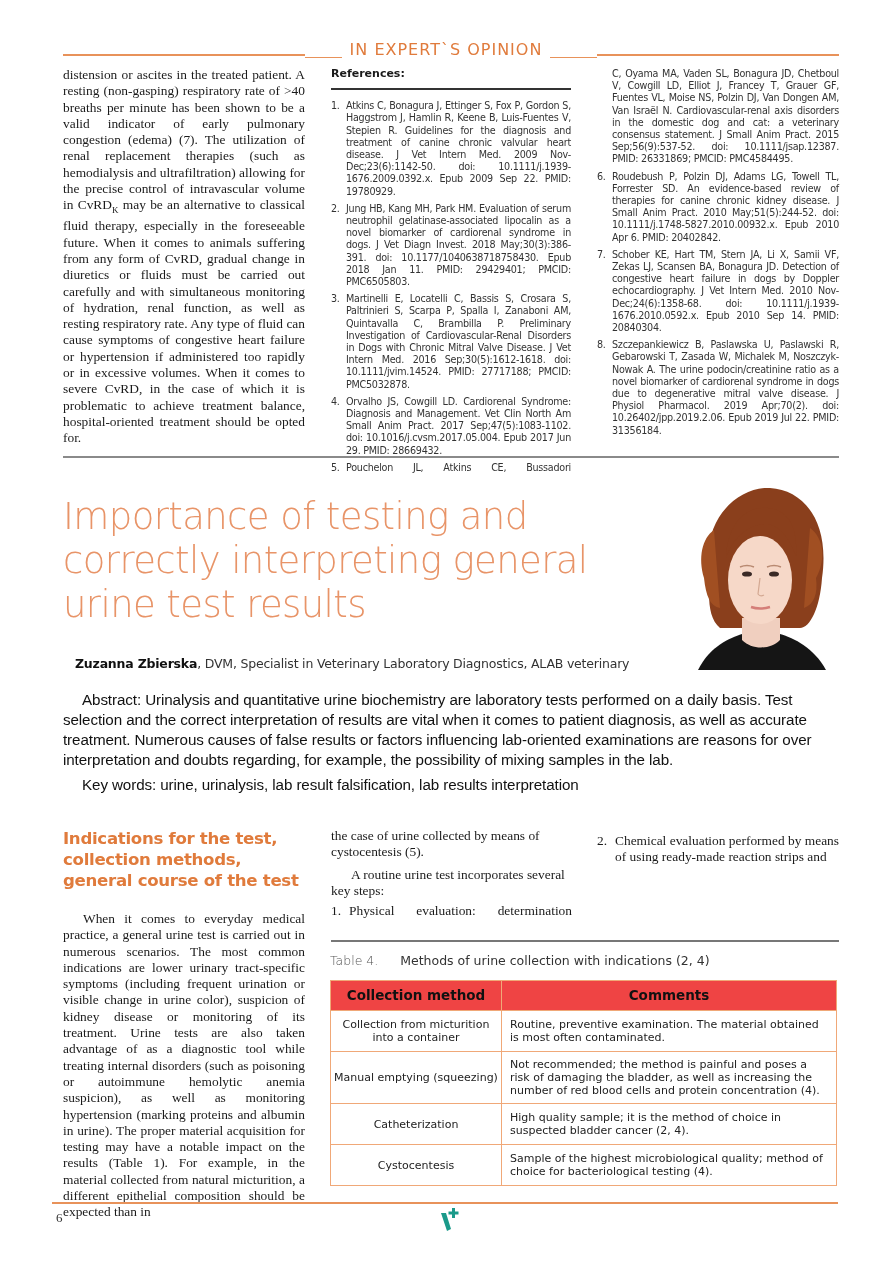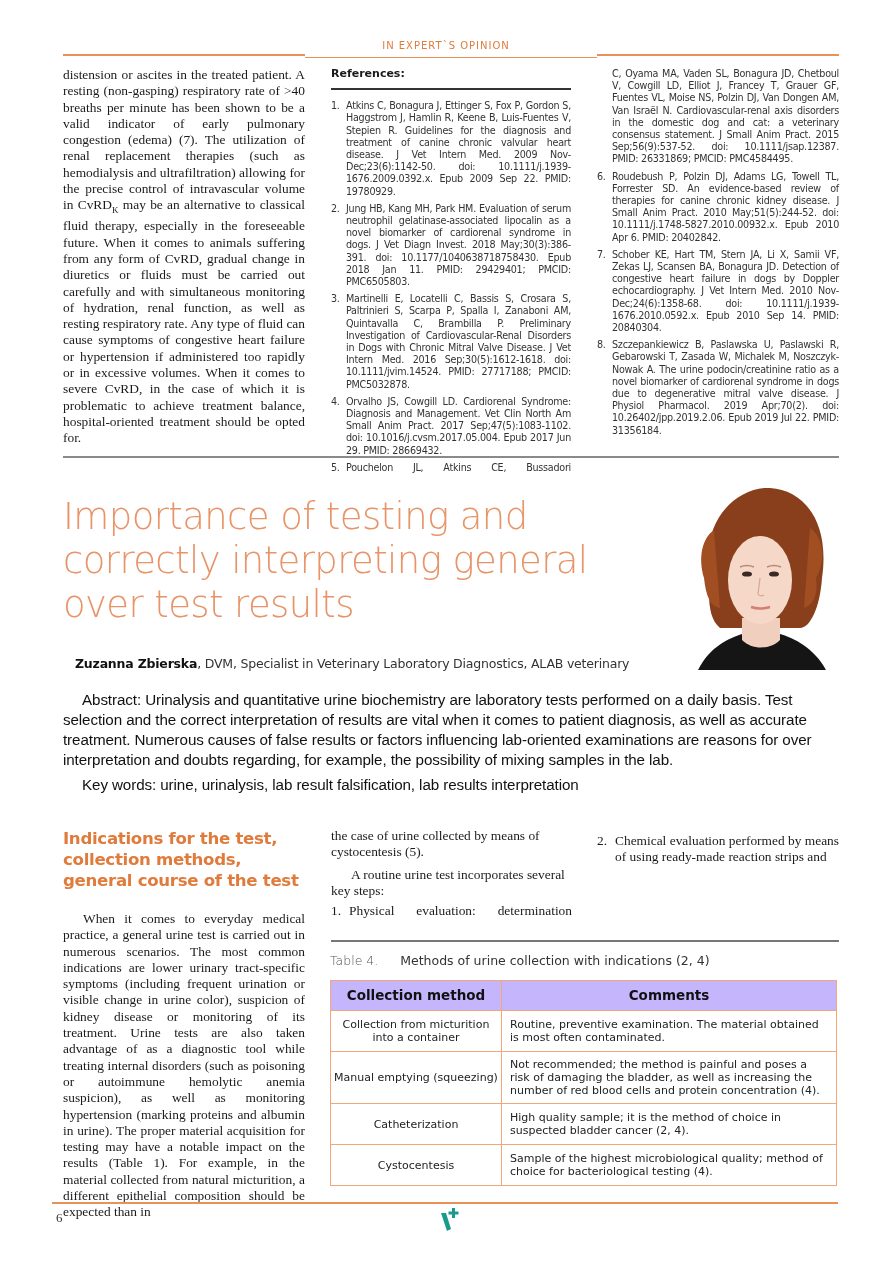--- a/index.html
+++ b/index.html
@@ -1,20 +1,20 @@
 <!DOCTYPE html>
 <html><head>
 <meta charset="utf-8">
 <style>
   html, body { margin: 0; padding: 0; background: #fff; }
   body { width: 892px; height: 1262px; position: relative; overflow: hidden; font-family: "Liberation Serif", serif; color: #1a1a1a; }
   .abs { position: absolute; }
   
   .hdr-line { position: absolute; top: 54px; height: 2px; background: #e8925a; }
-  .hdr-title { position: absolute; top: 40px; left: 0; width: 892px; text-align: center; font-family: "DejaVu Sans", sans-serif; font-size: 10px; letter-spacing: 1px; color: #e07b3c; font-weight: normal; }
+  .hdr-title { position: absolute; top: 40px; left: 0; width: 892px; text-align: center; font-family: "DejaVu Sans", sans-serif; font-size: 16px; letter-spacing: 1px; color: #e07b3c; font-weight: normal; }
   .hdr-title span { background: #fff; padding: 0 8px; }
   
   .serif-col { font-family: "Liberation Serif", serif; font-size: 13.4px; line-height: 16.3px; text-align: justify; color: #1a1a1a; }
   .serif-col p { margin: 0; }
   .indent { text-indent: 20px; }
   
   .refs { font-family: "DejaVu Sans", sans-serif; font-size: 9.6px; line-height: 12.2px; color: #333; text-align: justify; letter-spacing: -0.25px; }
   .refs .ref-head { font-weight: bold; font-size: 11px; color: #1a1a1a; margin-bottom: 8px; letter-spacing: 0; }
   .refs .ref-rule { height: 2px; background: #333; margin-bottom: 10px; }
   .refs ol { margin: 0; padding: 0; list-style: none; }
@@ -33,21 +33,21 @@
   
   .sec-head { font-family: "DejaVu Sans", sans-serif; font-weight: bold; font-size: 16.6px; line-height: 21px; color: #e07b3c; margin-bottom: 20px; letter-spacing: -0.3px; }
   
   .steps { margin: 0; padding: 0; list-style: none; }
   .steps li { position: relative; padding-left: 18px; }
   .steps li .num { position: absolute; left: 0; top: 0; }
   
   .tbl-caption { position: absolute; left: 330px; top: 953px; font-family: "DejaVu Sans", sans-serif; font-size: 12.5px; color: #333; }
   .tbl-caption .lbl { font-weight: 200; color: #555; margin-right: 22px; }
   table.tbl { position: absolute; left: 330px; top: 980px; width: 507px; border-collapse: collapse; font-family: "DejaVu Sans", sans-serif; font-size: 11px; line-height: 13px; color: #222; }
-  table.tbl th { background: #c4b5fd; font-weight: bold; font-size: 13.5px; color: #111; height: 29px; border: 1px solid #f0a878; padding: 0; }
+  table.tbl th { background: #ef4444; font-weight: bold; font-size: 13.5px; color: #111; height: 29px; border: 1px solid #f0a878; padding: 0; }
   table.tbl td { border: 1px solid #f0a878; padding: 4px 8px; vertical-align: middle; }
   table.tbl td.method { text-align: center; width: 154px; padding: 4px 2px; }
   
   .footer-line { position: absolute; left: 52px; top: 1202px; width: 786px; height: 2px; background: #e8925a; }
   .page-num { position: absolute; left: 56px; top: 1210px; font-family: "Liberation Serif", serif; font-size: 13px; color: #333; }
   .logo { position: absolute; left: 438px; top: 1207px; width: 24px; height: 28px; }
 </style>
 </head>
 <body>
 
@@ -78,21 +78,21 @@
   <ol id="refs-col2">
       <li><span>C, Oyama MA, Vaden SL, Bonagura JD, Chetboul V, Cowgill LD, Elliot J, Francey T, Grauer GF, Fuentes VL, Moise NS, Polzin DJ, Van Dongen AM, Van Israël N. Cardiovascular-renal axis disorders in the domestic dog and cat: a veterinary consensus statement. J Small Anim Pract. 2015 Sep;56(9):537-52. doi: 10.1111/jsap.12387. PMID: 26331869; PMCID: PMC4584495.</span></li>
       <li><span class="num">6.</span><span>Roudebush P, Polzin DJ, Adams LG, Towell TL, Forrester SD. An evidence-based review of therapies for canine chronic kidney disease. J Small Anim Pract. 2010 May;51(5):244-52. doi: 10.1111/j.1748-5827.2010.00932.x. Epub 2010 Apr 6. PMID: 20402842.</span></li>
       <li><span class="num">7.</span><span>Schober KE, Hart TM, Stern JA, Li X, Samii VF, Zekas LJ, Scansen BA, Bonagura JD. Detection of congestive heart failure in dogs by Doppler echocardiography. J Vet Intern Med. 2010 Nov-Dec;24(6):1358-68. doi: 10.1111/j.1939-1676.2010.0592.x. Epub 2010 Sep 14. PMID: 20840304.</span></li>
       <li><span class="num">8.</span><span>Szczepankiewicz B, Paslawska U, Paslawski R, Gebarowski T, Zasada W, Michalek M, Noszczyk-Nowak A. The urine podocin/creatinine ratio as a novel biomarker of cardiorenal syndrome in dogs due to degenerative mitral valve disease. J Physiol Pharmacol. 2019 Apr;70(2). doi: 10.26402/jpp.2019.2.06. Epub 2019 Jul 22. PMID: 31356184.</span></li>
     </ol>
 </div>
 
 <div class="sep-line" style="left:63px;top:456px;width:776px;"></div>
 
-<div class="article-title">Importance of testing and correctly interpreting general over test results</div>
+<div class="article-title">Importance of testing and correctly interpreting general urine test results</div>
 
 <div class="photo">
   <svg width="160" height="192" viewBox="0 0 160 192">
     <rect width="160" height="192" fill="#ffffff"></rect>
 
     <path d="M30 95 C 20 40, 60 8, 90 10 C 125 12, 150 45, 142 100 C 140 130, 130 150, 120 150 L 40 150 C 28 140, 28 120, 30 95 Z" fill="#8a3f1c"></path>
     <path d="M24 100 C 18 80, 22 60, 34 52 L 40 130 C 30 128, 26 118, 24 100 Z" fill="#a14f22"></path>
     <path d="M136 100 C 146 82, 144 60, 130 50 L 124 130 C 134 126, 138 116, 136 100 Z" fill="#a14f22"></path>
 
     <path d="M18 192 C 30 168, 50 160, 62 156 L 100 156 C 114 160, 134 170, 146 192 Z" fill="#151515"></path>

